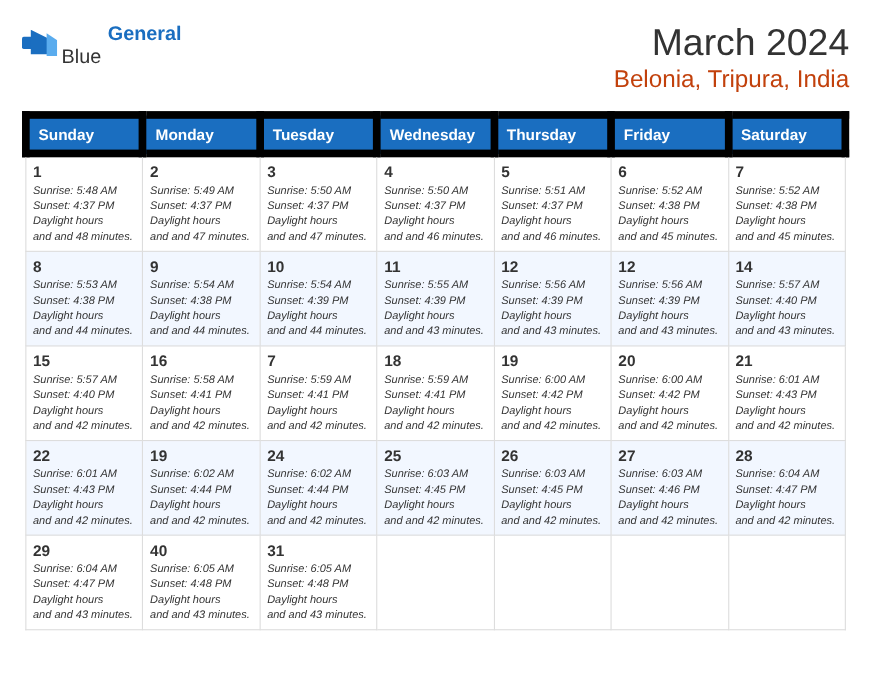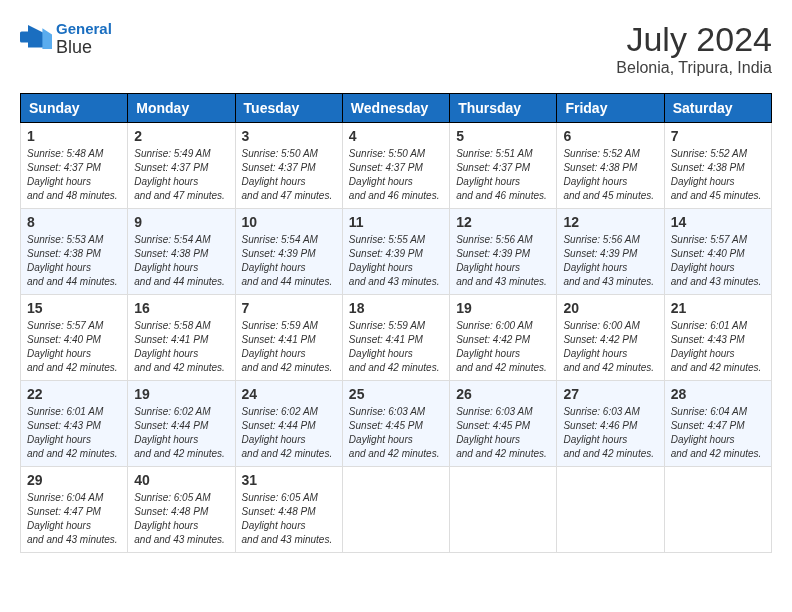--- a/index.html
+++ b/index.html
@@ -27,36 +27,36 @@
     }
     .title-section {
       text-align: right;
     }
     .calendar-title {
       font-size: 34px;
       font-weight: normal;
       color: #333;
     }
     .calendar-subtitle {
-      font-size: 16px;
-      color: #404040;
+      font-size: 22px;
+      color: #c2410c;
     }
     .calendar-table {
       width: 100%;
       border-collapse: collapse;
       border: 1px solid #ccc;
     }
     .calendar-table th {
       background-color: #1a6ec0;
       color: #fff;
       text-align: left;
       padding: 6px 8px;
       font-size: 14px;
       font-weight: bold;
-      border: 1px solid #000000;
+      border: 7px solid #000000;
     }
     .calendar-table td {
       width: calc(100%/7);
       vertical-align: top;
       padding: 5px 6px;
       border: 1px solid #ddd;
       font-size: 10.5px;
       color: #333;
       background: #fff;
       min-height: 80px;
@@ -83,26 +83,26 @@
 <body>
 
 <div class="header-section">
   <div class="logo">
     <svg class="logo-icon" viewBox="0 0 40 35" xmlns="http://www.w3.org/2000/svg">
       <rect x="0" y="8" width="18" height="14" rx="2" fill="#1a6ec0"></rect>
       <polygon points="10,0 30,10 30,28 10,28" fill="#1a6ec0"></polygon>
       <polygon points="28,4 40,12 40,30 28,30" fill="#5aacee"></polygon>
     </svg>
     <div>
-      <div style="font-size:15px;font-weight:bold;color:#1a6ec0;">General</div>
+      <div style="font-size:18px;font-weight:bold;color:#1a6ec0;margin-left:42px;">General</div>
       <div style="font-size:18px;font-weight:normal;color:#333;">Blue</div>
     </div>
   </div>
   <div class="title-section">
-    <div class="calendar-title">July 2024</div>
+    <div class="calendar-title">March 2024</div>
     <div class="calendar-subtitle">Belonia, Tripura, India</div>
   </div>
 </div>
 
 <table class="calendar-table">
   <thead>
     <tr>
       <th>Sunday</th>
       <th>Monday</th>
       <th>Tuesday</th>

